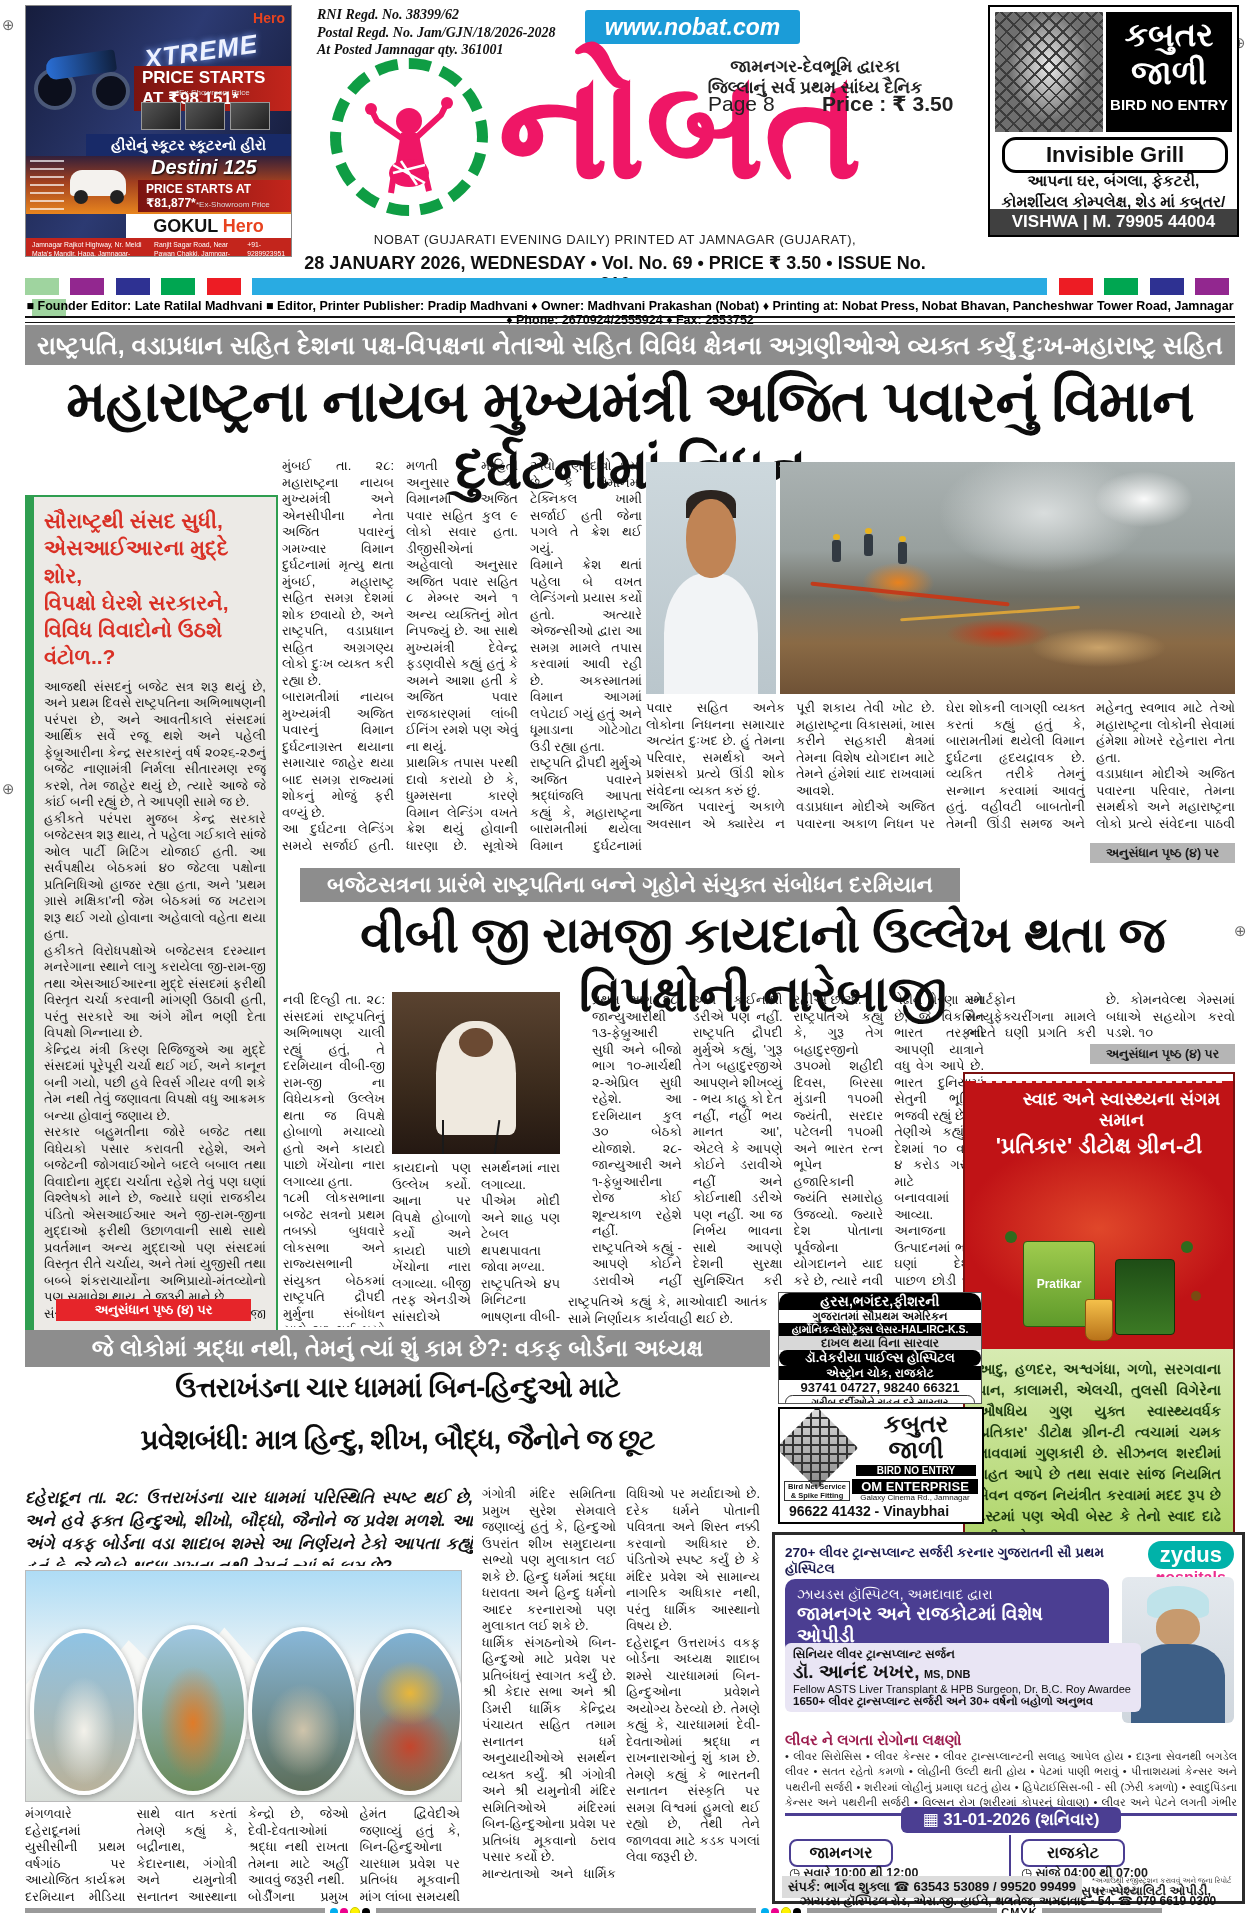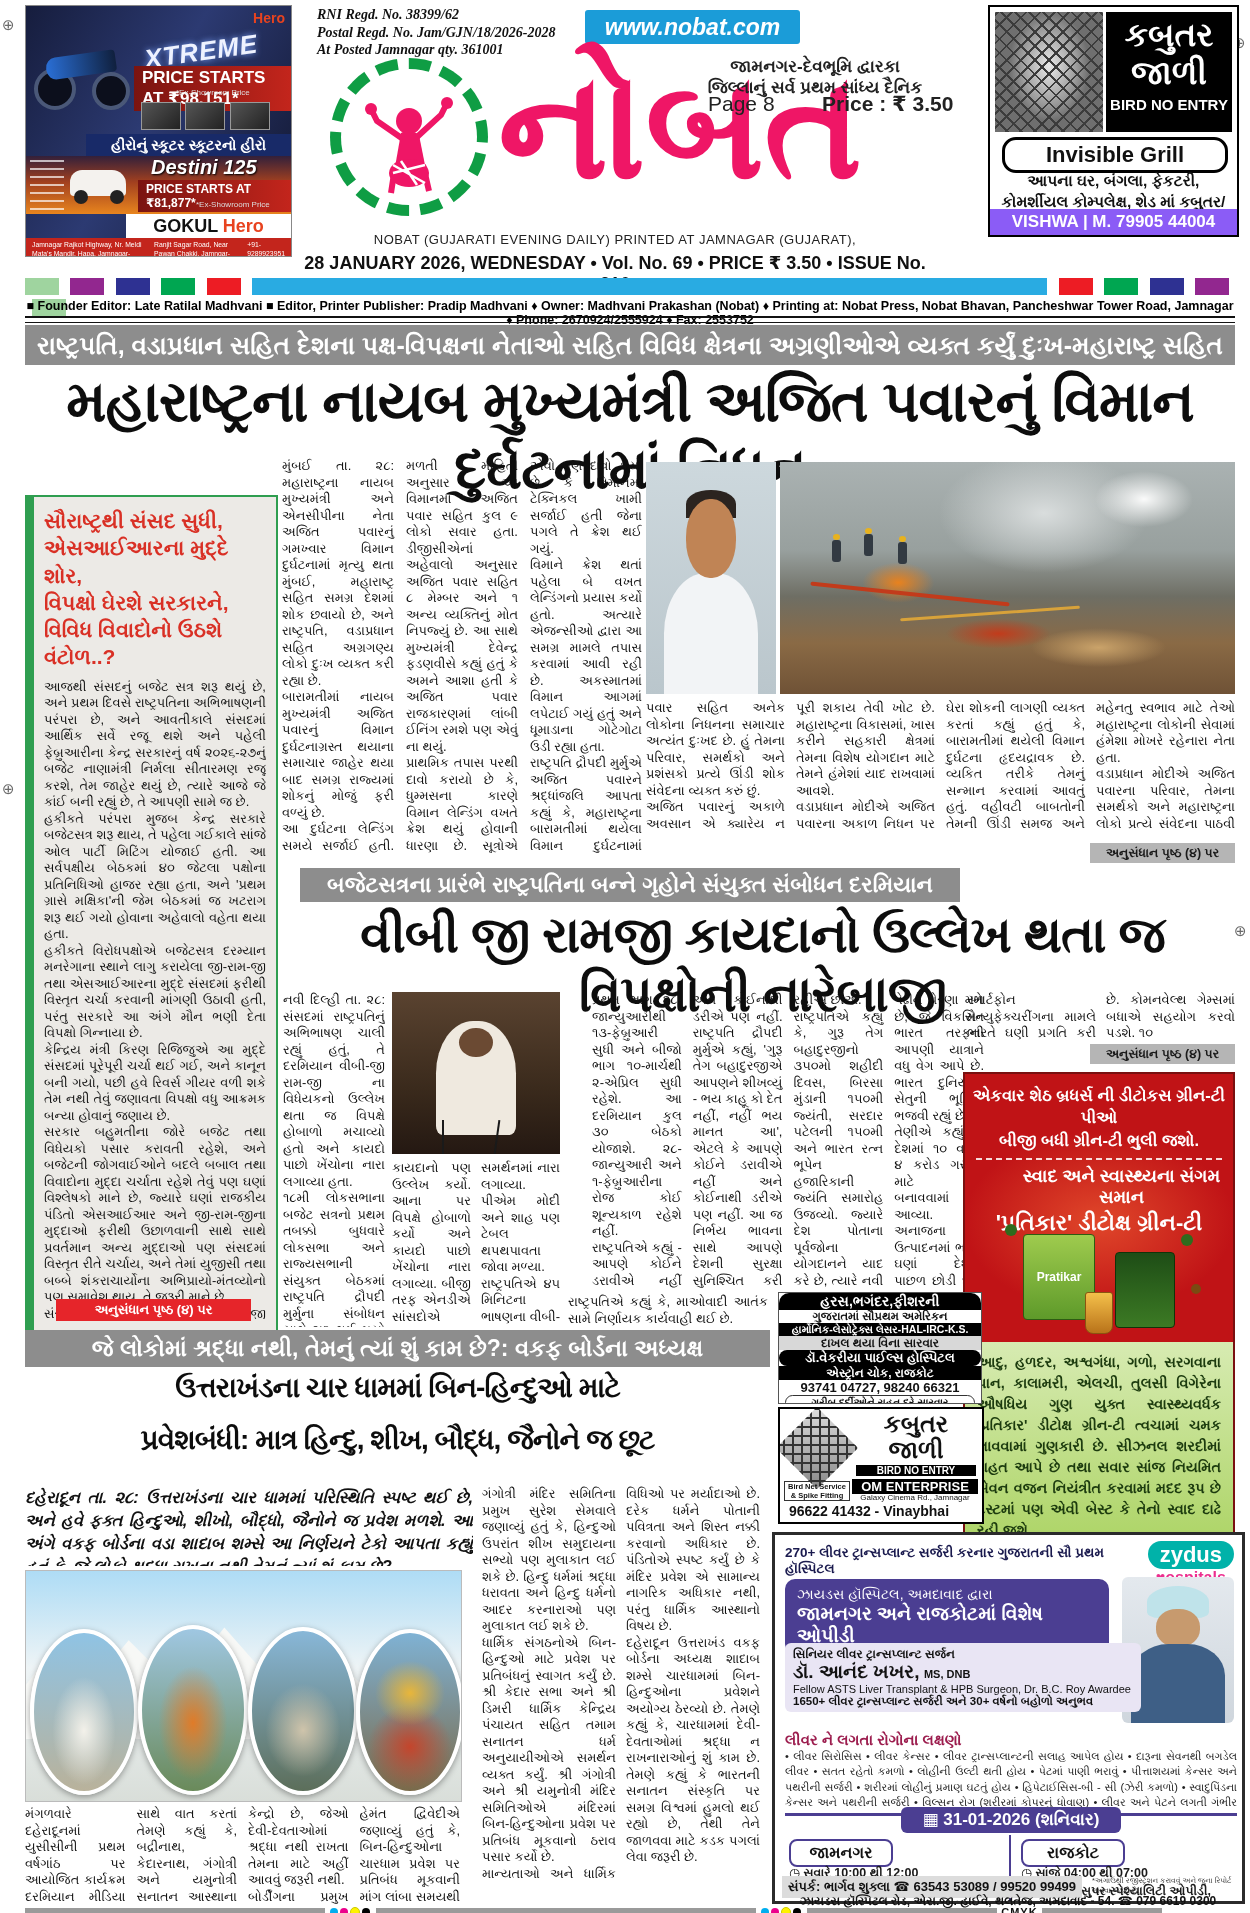--- a/index.html
+++ b/index.html
@@ -46,21 +46,21 @@
   .feat-lines{background:repeating-linear-gradient(180deg,rgba(255,255,255,.85) 0 2px,transparent 2px 8px);opacity:.8;}
   
   .pigeonad{background:#fff;border:2px solid #000;overflow:hidden;}
   .net{background:
      repeating-linear-gradient(45deg,transparent 0 8px,#3c3c3c 8px 10px),
      repeating-linear-gradient(-45deg,transparent 0 8px,#3c3c3c 8px 10px),
      radial-gradient(40px 55px at 50% 45%,#e9e9e9,#9a9a9a 70%,#6f6f6f);}
   .pig-title{color:#fff;font-weight:800;text-align:center;}
   .invgrill{border:3px solid #000;border-radius:14px;font-weight:800;font-size:22px;text-align:center;line-height:30px;}
   .pig-body{font-weight:bold;font-size:15.5px;text-align:center;line-height:1.35;}
-  .pig-foot{background:#8b5cf6;color:#fff;font-weight:800;font-size:17px;text-align:center;line-height:26px;}
+  .pig-foot{background:#404040;color:#fff;font-weight:800;font-size:17px;text-align:center;line-height:26px;}
   
   .opbox{background:#eceae6;border:2px solid #2f9e50;border-left:9px solid #2f9e50;box-sizing:border-box;padding:10px 10px 30px 10px;}
   .ophead{color:#d93025;font-weight:800;font-size:21px;line-height:1.3;}
   
   .ph{overflow:hidden;}
   .ph-ajit{background:linear-gradient(180deg,#cdd8dd 0%,#bac6cc 100%);}
   .ajit-body{position:absolute;left:14%;bottom:-6%;width:72%;height:58%;background:#f2f4f6;border-radius:45% 45% 0 0;}
   .ajit-head{position:absolute;left:31%;top:16%;width:38%;height:34%;background:#c08455;border-radius:48%;}
   .ajit-hair{position:absolute;left:31%;top:12%;width:38%;height:12%;background:#2b2420;border-radius:50% 50% 0 0;}
   .ph-crash{background:
@@ -291,22 +291,20 @@
 <div class="abs body-txt just cols4 pre" style="left:592px;top:992px;width:392px;height:300px;">પ્રથમ ભાગ ૨૮-જાન્યુઆરીથી ૧૩-ફેબ્રુઆરી સુધી અને બીજો ભાગ ૧૦-માર્ચથી ૨-એપ્રિલ સુધી રહેશે. આ દરમિયાન કુલ ૩૦ બેઠકો યોજાશે. ૨૮-જાન્યુઆરી અને ૧-ફેબ્રુઆરીના રોજ કોઈ શૂન્યકાળ રહેશે નહીં.
 રાષ્ટ્રપતિએ કહ્યું - આપણે કોઈને ડરાવીએ નહીં અને કોઈનાથી ડરીએ પણ નહીં. રાષ્ટ્રપતિ દ્રૌપદી મુર્મુએ કહ્યું, 'ગુરૂ તેગ બહાદુરજીએ આપણને શીખવ્યું - ભય કાહૂ કો દેત નહીં, નહીં ભય માનત આ', એટલે કે આપણે કોઈને ડરાવીએ નહીં અને કોઈનાથી ડરીએ પણ નહીં. આ જ નિર્ભય ભાવના સાથે આપણે દેશની સુરક્ષા સુનિશ્ચિત કરી રહીએ છીએ.
 રાષ્ટ્રપતિએ કહ્યું કે, ગુરૂ તેગ બહાદુરજીનો ૩૫૦મો શહીદી દિવસ, બિરસા મુંડાની ૧૫૦મી જ્યંતી, સરદાર પટેલની ૧૫૦મી અને ભારત રત્ન ભૂપેન હજારિકાની જ્યંતિ સમારોહ ઉજવ્યો. જ્યારે દેશ પોતાના પૂર્વજોના યોગદાનને યાદ કરે છે, ત્યારે નવી પેઢીને પ્રેરણા મળે છે, જે વિકસિત ભારત તરફની આપણી યાત્રાને વધુ વેગ આપે છે. ભારત દુનિયામાં સેતુની ભૂમિકા ભજવી રહ્યું છે.
 તેણીએ કહ્યું કે દેશમાં ૧૦ વર્ષમાં ૪ કરોડ ગરીબો માટે ઘર બનાવવામાં આવ્યા. અનાજના ઉત્પાદનમાં ભારતે ઘણાં દેશોને પાછળ છોડી દીધા છે. દૂધ ઉત્પાદનમાં ભારત પ્રથમ નંબર પર આવી ગયું છે.</div>
 <div class="abs body-txt just" style="left:568px;top:1294px;width:200px;height:34px;overflow:hidden;">રાષ્ટ્રપતિએ કહ્યું કે, માઓવાદી આતંક સામે નિર્ણાયક કાર્યવાહી થઈ છે.</div>
 <div class="abs body-txt just cols2" style="left:967px;top:992px;width:268px;height:50px;">સ્માર્ટફોન મેન્યુફેક્ચરીંગના મામલે ભારતે ઘણી પ્રગતિ કરી છે. કોમનવેલ્થ ગેમ્સમાં બધાએ સહયોગ કરવો પડશે. ૧૦</div>
 <div class="abs badge-gray" style="left:1090px;top:1044px;width:145px;height:20px;">અનુસંધાન પૃષ્ઠ (૪) પર</div>
 
 <div class="abs pratikar" style="left:963px;top:1072px;width:272px;height:488px;">
   <div class="prat-red" style="height:268px;position:relative;">
-    <div class="prat-s1 pre">એકવાર શેઠ બ્રધર્સ ની ડીટોકસ ગ્રીન-ટી પીઓ
-બીજી બધી ગ્રીન-ટી ભુલી જશો.</div>
     <div class="prat-div"></div>
     <div class="prat-s2">સ્વાદ અને સ્વાસ્થ્યના સંગમ સમાન</div>
     <div class="prat-s3">'પ્રતિકાર' ડીટોક્ષ ગ્રીન-ટી</div>
     <div class="prat-box" style="left:58px;top:160px;width:70px;height:84px;font-size:12px;line-height:84px;">Pratikar</div>
     <div class="abs" style="left:150px;top:178px;width:58px;height:74px;background:linear-gradient(180deg,#1e4d16,#3c7a24);border-radius:4px;border:1px solid #123308;"></div>
     <div class="abs" style="left:120px;top:218px;width:26px;height:40px;background:linear-gradient(180deg,#f4c04a,#b9731a);border-radius:3px 3px 8px 8px;border:1px solid #8a5510;"></div>
     <div class="abs" style="left:40px;top:150px;width:12px;height:12px;border-radius:50%;background:#2f6b1d;"></div>
     <div class="abs" style="left:216px;top:160px;width:12px;height:12px;border-radius:50%;background:#2f6b1d;"></div>
     <div class="abs" style="left:226px;top:210px;width:10px;height:10px;border-radius:50%;background:#7a4a12;"></div>
   </div>

